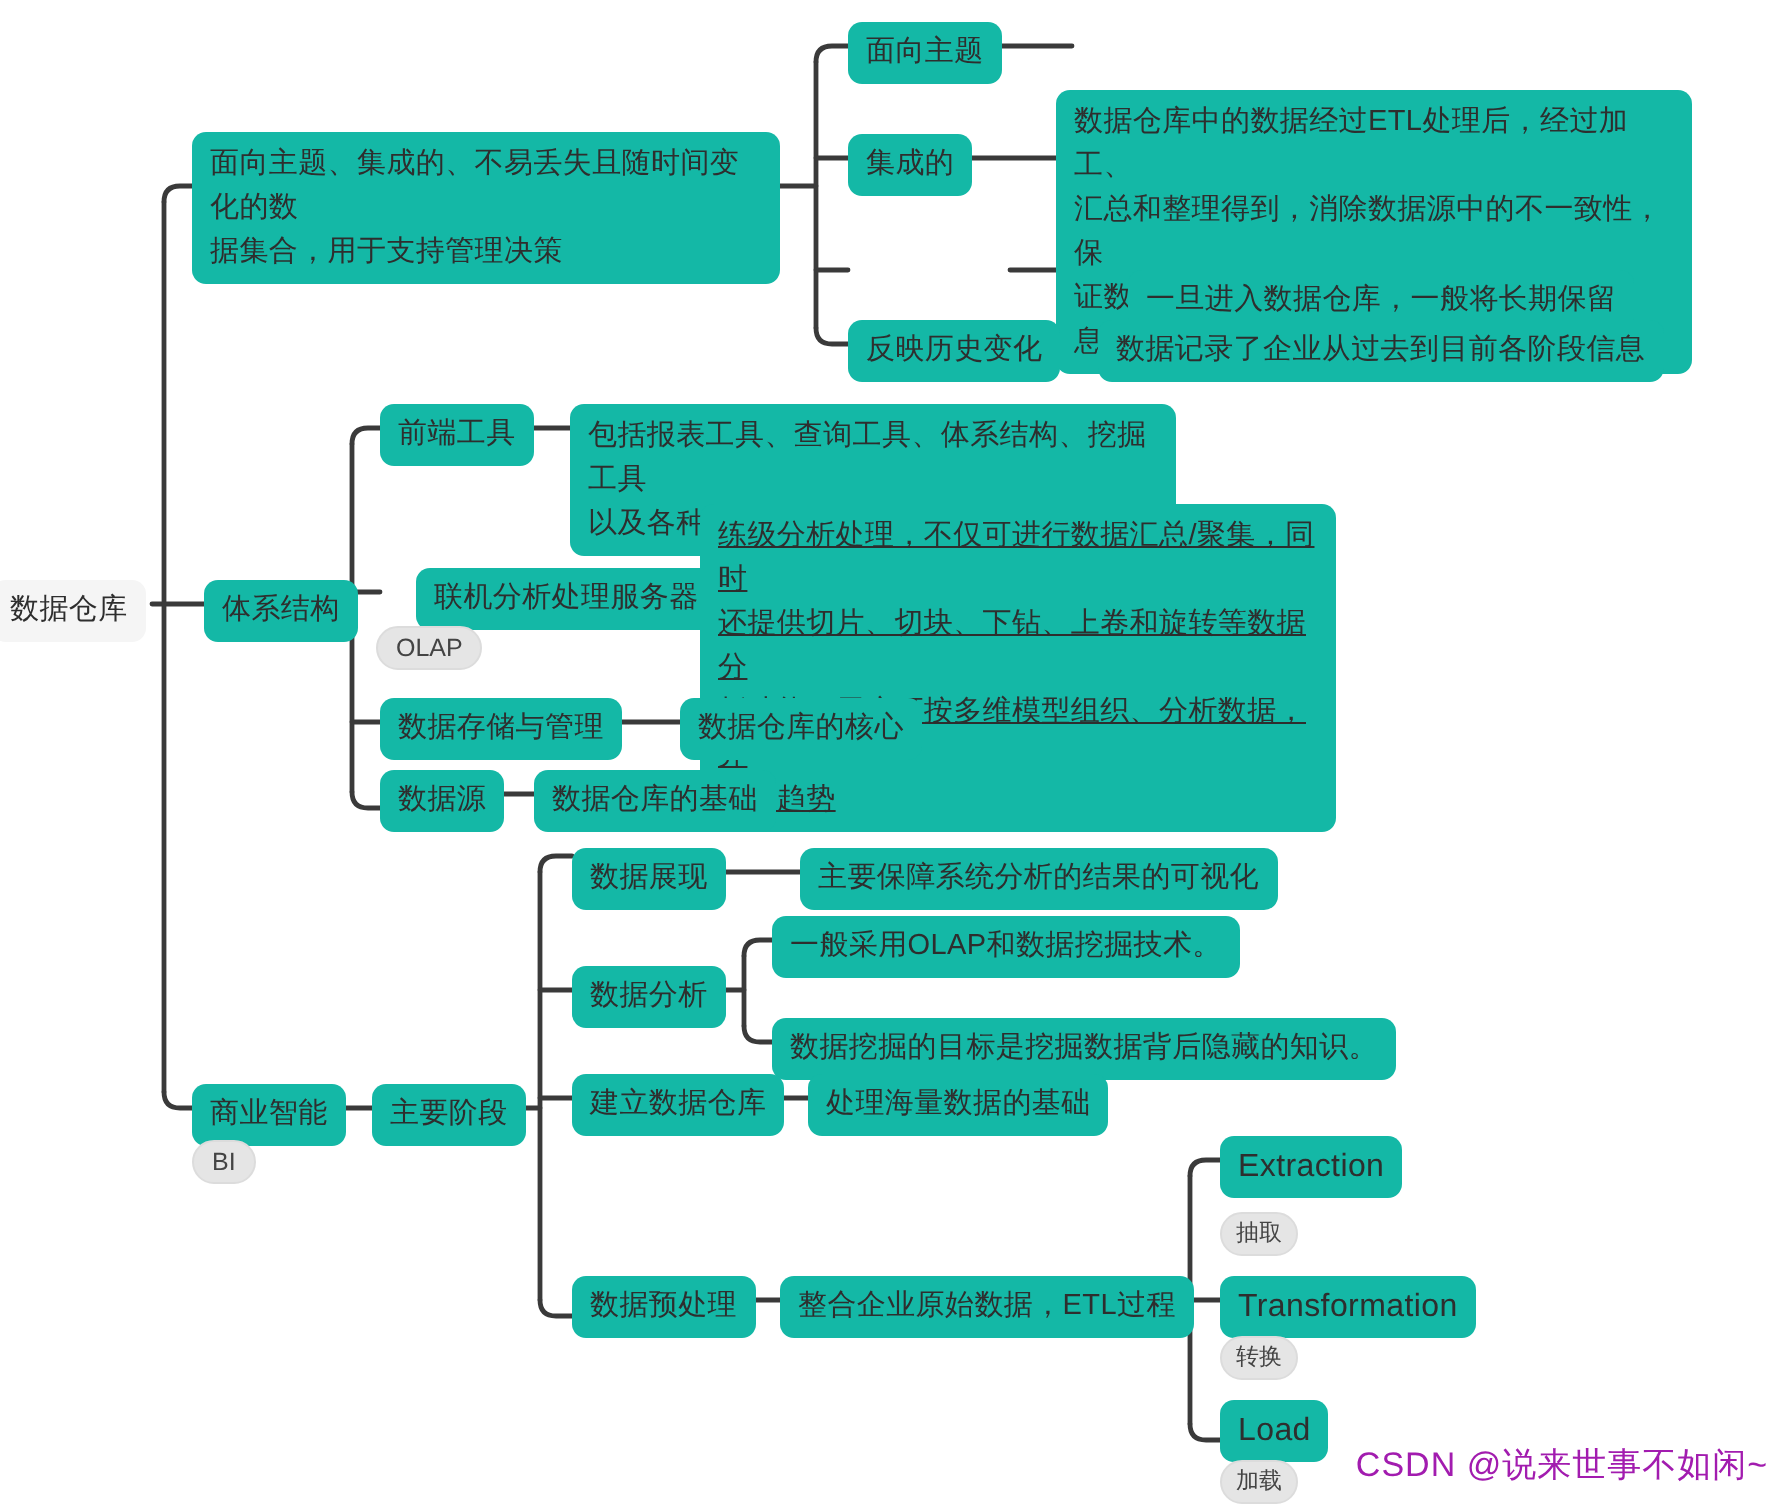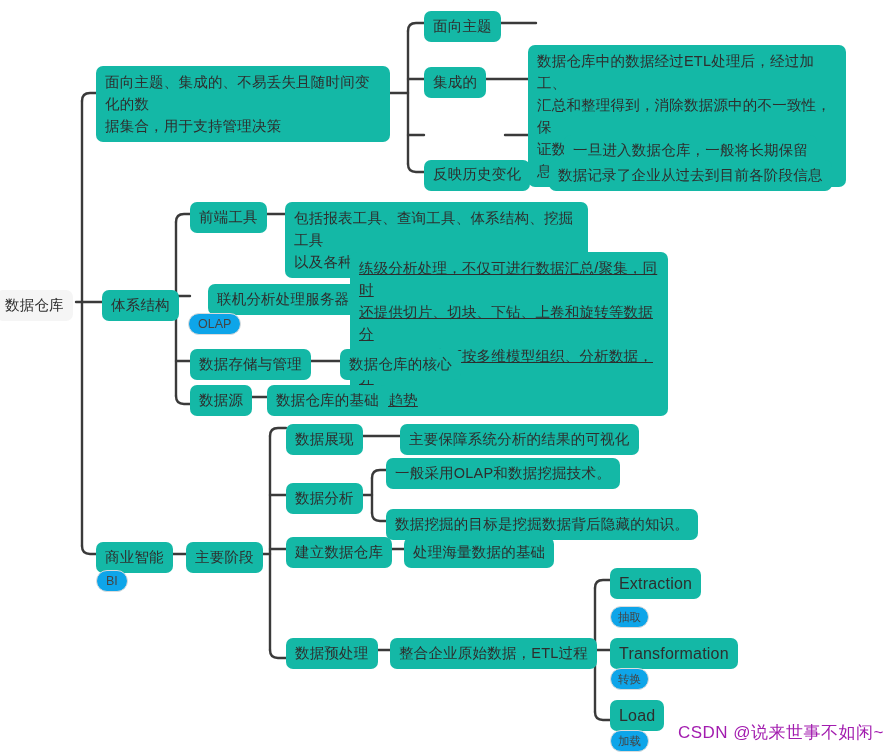--- a/index.html
+++ b/index.html
@@ -31,21 +31,21 @@
   }
   .node.root{
     background:#f5f5f5;
     font-size:14.5px;
   }
   .node.big{
     line-height:22px;
   }
   .badge{
     position:absolute;
-    background:#0ea5e9;
+    background:#e5e5e5;
     border:1px solid #dcdcdc;
     border-radius:11px;
     color:#444;
     font-size:12.5px;
     line-height:16px;
     padding:2px 9px;
     box-sizing:border-box;
     white-space:nowrap;
   }
   .badge.small{
@@ -142,21 +142,21 @@
   <div class="node" style="left:424px;top:11px;">面向主题</div>
   <div class="node" style="left:536px;top:11px;margin-top:45px;">按照一定主题进行组织</div>
 
   <div class="node" style="left:424px;top:67px;">集成的</div>
   <div class="node big" style="left:528px;top:45px;width:318px;">数据仓库中的数据经过ETL处理后，经过加工、
 汇总和整理得到，消除数据源中的不一致性，保
 证数据信息是关于整个企业的一致的全局信息。</div>
 
   <div class="node" style="left:564px;top:123px;margin-top:12px;">一旦进入数据仓库，一般将长期保留</div>
 
-  <div class="node" style="left:424px;top:160px;font-family:Liberation Mono, monospace;">反映历史变化</div>
+  <div class="node" style="left:424px;top:160px;">反映历史变化</div>
   <div class="node" style="left:549px;top:160px;">数据记录了企业从过去到目前各阶段信息</div>
 
   <div class="node" style="left:102px;top:290px;">体系结构</div>
 
   <div class="node" style="left:190px;top:202px;">前端工具</div>
   <div class="node big" style="left:285px;top:202px;width:303px;">包括报表工具、查询工具、体系结构、挖掘工具
 以及各种基于数据仓库开发的应用工具。</div>
 
   <div class="node" style="left:208px;top:284px;">联机分析处理服务器</div>
   <div class="badge" style="left:188px;top:313px;">OLAP</div>

